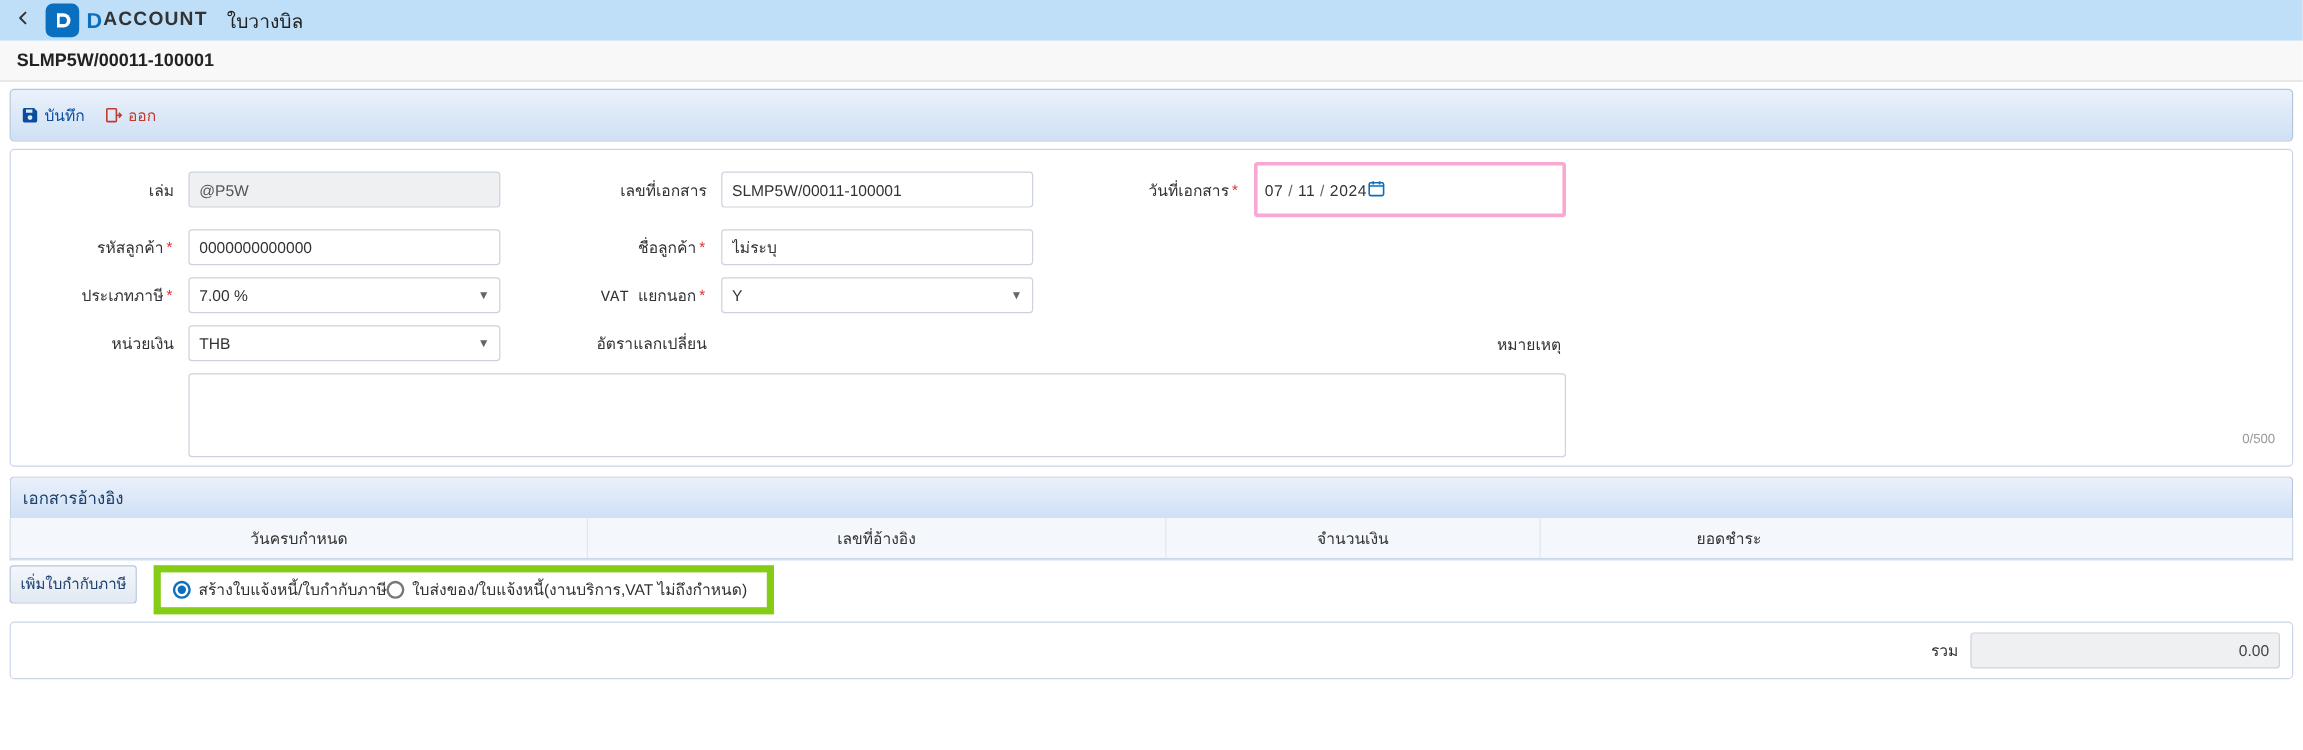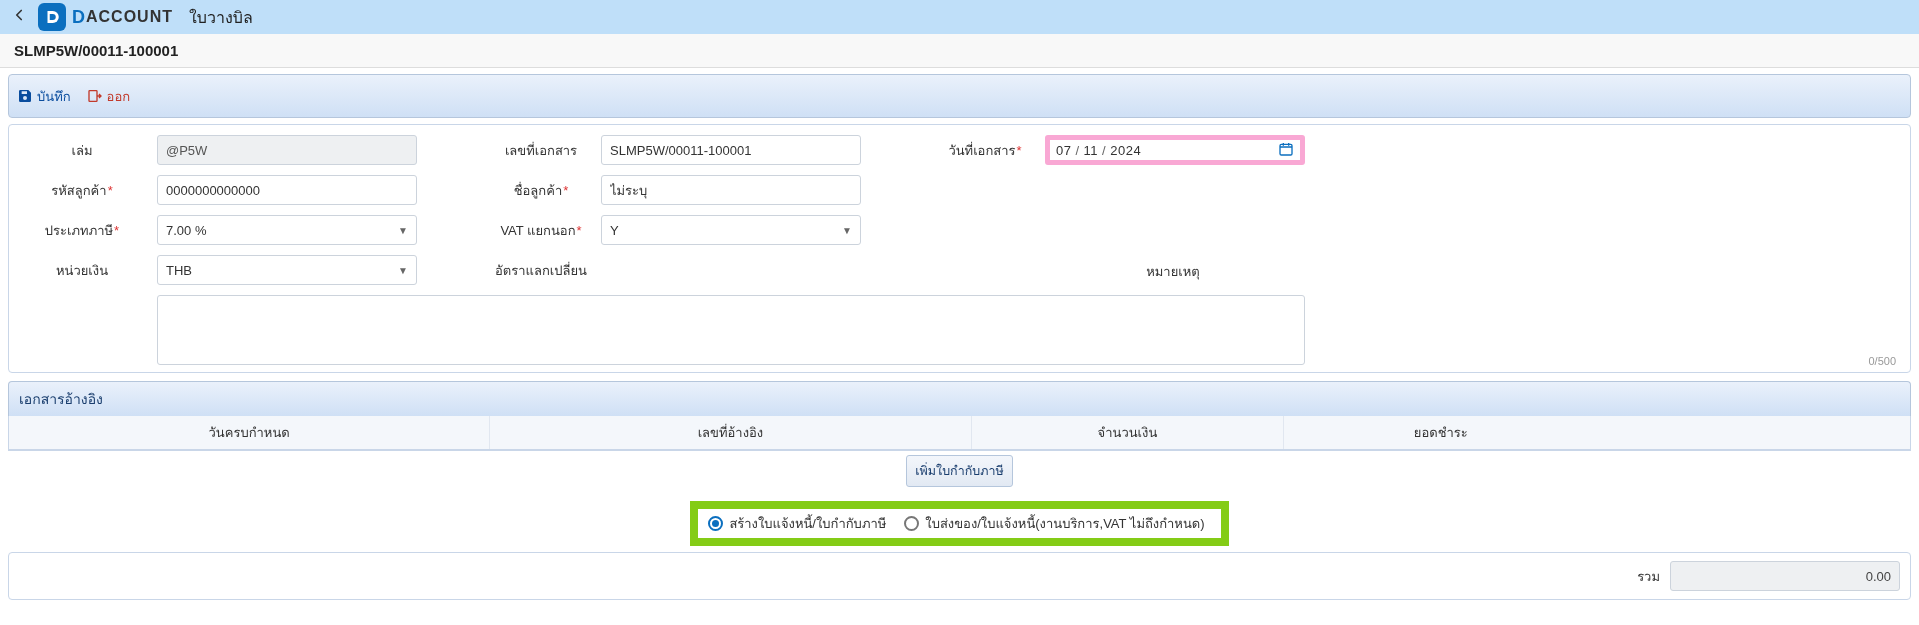--- a/index.html
+++ b/index.html
@@ -22,53 +22,53 @@
 
 .toolbar { margin: 6px 8px; border: 1px solid #b5c6dc; border-radius: 4px; background: linear-gradient(#eaf1fb, #cfe0f5); height: 44px; display: flex; align-items: center; padding: 0 8px; }
 .tb-btn { display: flex; align-items: center; gap: 4px; margin-right: 16px; cursor: pointer; font-size: 13px; }
 .tb-btn .lbl-save { color: #0a4d9e; }
 .tb-btn .lbl-exit { color: #c23a2b; }
 .icon16 { width: 16px; height: 16px; display: inline-flex; align-items: center; justify-content: center; }
 
 
 .form-panel { margin: 0 8px 8px; border: 1px solid #c9d6e8; border-radius: 4px; padding: 10px 10px 4px; position: relative; }
 .form-grid { display: grid; grid-template-columns: 130px 260px 60px 100px 260px 60px 100px 260px; column-gap: 8px; row-gap: 10px; align-items: center; }
-.lbl { text-align: center; padding-right: 4px; color: #333; font-size: 13px; white-space: nowrap; }
+.lbl { text-align: right; padding-right: 4px; color: #333; font-size: 13px; white-space: nowrap; font-family: Liberation Mono, monospace; }
 .req::after { content: "*"; color: #d33; margin-left: 1px; }
 .fld { }
 .input, .input-ro, .select { width: 100%; height: 30px; border: 1px solid #ccd3dc; border-radius: 3px; padding: 0 8px; font-size: 13px; color: #333; background: #fff; }
 .input-ro { background: #eef0f2; color: #555; }
 .select { display: flex; align-items: center; justify-content: space-between; cursor: pointer; }
 .select .caret { color: #666; font-size: 10px; }
 .textarea { width: 100%; height: 70px; border: 1px solid #ccd3dc; border-radius: 3px; padding: 6px 8px; font-size: 13px; resize: none; }
-.char-count { position: absolute; right: 14px; bottom: 5px; font-size: 11px; color: #999; margin-left: 36px; }
-.date-field { height: 30px; border: 5px solid #f9a8d4; border-radius: 3px; display: flex; align-items: center; padding: 0 6px; justify-content: space-between; width: 260px; }
+.char-count { position: absolute; right: 14px; bottom: 16px; font-size: 11px; color: #999; margin-left: 36px; }
+.date-field { height: 46px; border: 3px solid #f9a8d4; border-radius: 3px; display: flex; align-items: center; padding: 0 6px; width: 260px; }
 .date-field .date-txt { color: #333; font-size: 13px; letter-spacing: 0.5px; }
 .date-field .date-txt .sep { margin: 0 4px; color: #666; }
 .cal-icon svg { width: 16px; height: 16px; }
 
 
 .section-header { margin: 4px 8px 0; border: 1px solid #b5c6dc; border-bottom: none; border-radius: 4px 4px 0 0; background: linear-gradient(#eaf1fb, #cfe0f5); padding: 6px 10px; font-size: 14px; color: #1a3e6e; }
 .ref-table { margin: 0 8px; border: 1px solid #c9d6e8; border-top: none; }
 .ref-head { display: grid; grid-template-columns: 2fr 2fr 1.3fr 1.3fr 1.3fr; background: #f4f7fb; border-bottom: 1px solid #c9d6e8; }
 .ref-head > div { padding: 6px 8px; text-align: center; font-size: 13px; color: #333; border-right: 1px solid #e1e7f0; }
 .ref-head > div:last-child { border-right: none; }
 
 
-.radio-row { margin: 4px 8px 6px; display: flex; align-items: center; gap: 14px; flex-direction: column; }
+.radio-row { margin: 4px 8px 6px; display: flex; align-items: flex-start; gap: 14px; }
 .add-btn { background: linear-gradient(#f3f6fb, #e2e9f3); border: 1px solid #b5c6dc; border-radius: 3px; padding: 5px 8px; font-size: 12.5px; color: #1a3e6e; cursor: pointer; }
-.radio-group { border: 8px solid #84cc16; padding: 4px 16px 4px 10px; display: flex; align-items: center; gap: 18px; }
+.radio-group { border: 6px solid #84cc16; padding: 4px 16px 4px 10px; display: flex; align-items: center; gap: 0; }
 .radio-item { display: flex; align-items: center; gap: 6px; cursor: pointer; }
 .radio-circle { width: 15px; height: 15px; border: 2px solid #0b6fbf; border-radius: 50%; display: flex; align-items: center; justify-content: center; flex-shrink: 0; }
 .radio-circle.unchecked { border-color: #777; }
 .radio-dot { width: 7px; height: 7px; background: #0b6fbf; border-radius: 50%; }
 
 
 .total-bar { margin: 0 8px 8px; border: 1px solid #c9d6e8; border-radius: 4px; display: flex; align-items: center; justify-content: flex-end; padding: 8px 10px; gap: 10px; }
-.total-input { width: 230px; height: 30px; border: 1px solid #ccd3dc; border-radius: 3px; background: #eef0f2; text-align: right; padding: 0 8px; font-size: 13px; color: #444; }
+.total-input { width: 258px; height: 30px; border: 1px solid #ccd3dc; border-radius: 3px; background: #eef0f2; text-align: right; padding: 0 8px; font-size: 13px; color: #444; }
 </style>
 </head>
 <body>
 
 <div class="top-banner">
   <span class="back-btn">
     <svg viewBox="0 0 24 24" width="18" height="18" fill="none" stroke="#333" stroke-width="2.2" stroke-linecap="round" stroke-linejoin="round">
         <polyline points="15 18 9 12 15 6"></polyline>
       </svg>
   </span>

